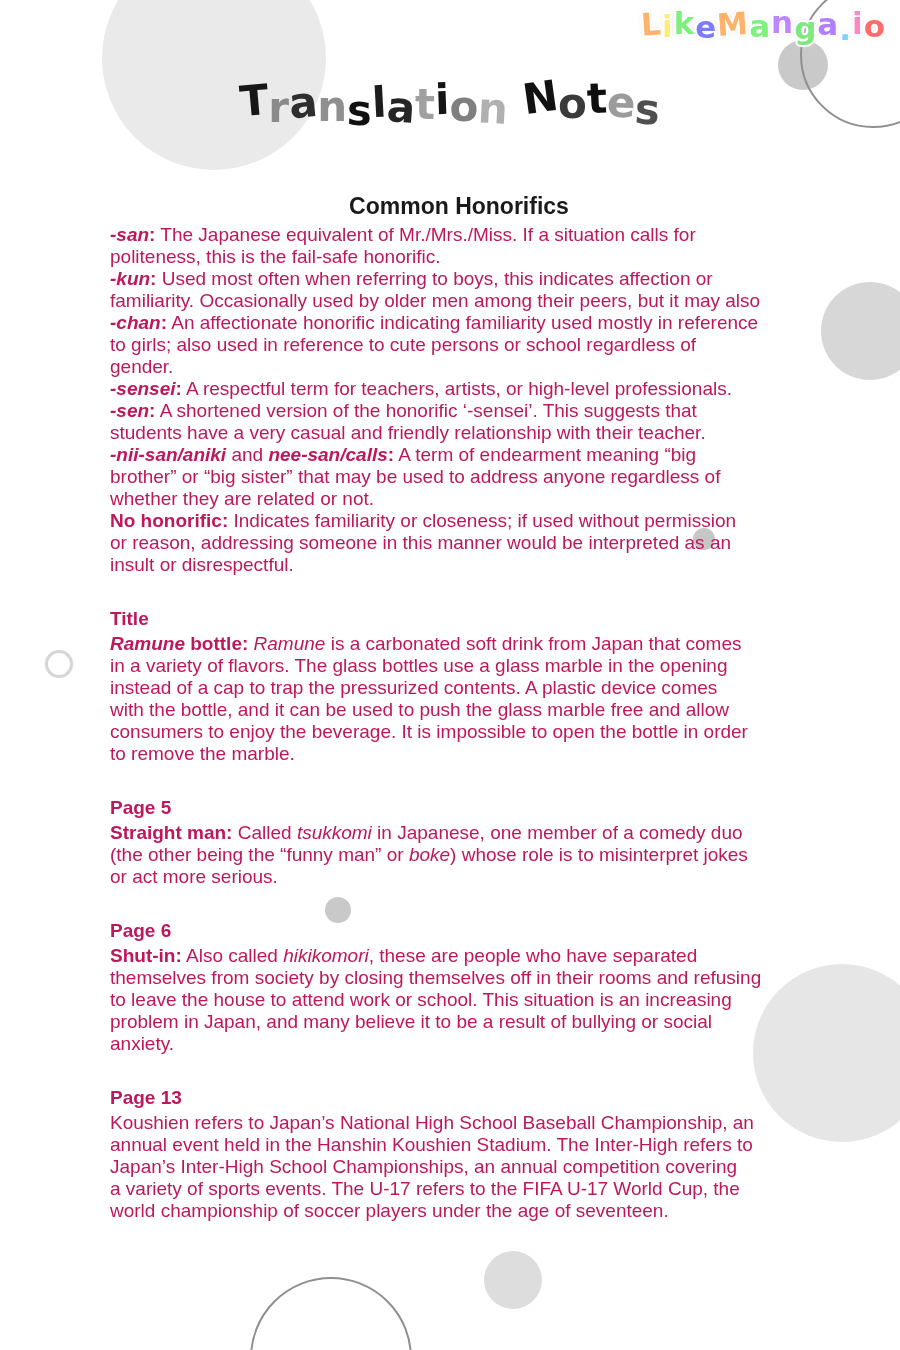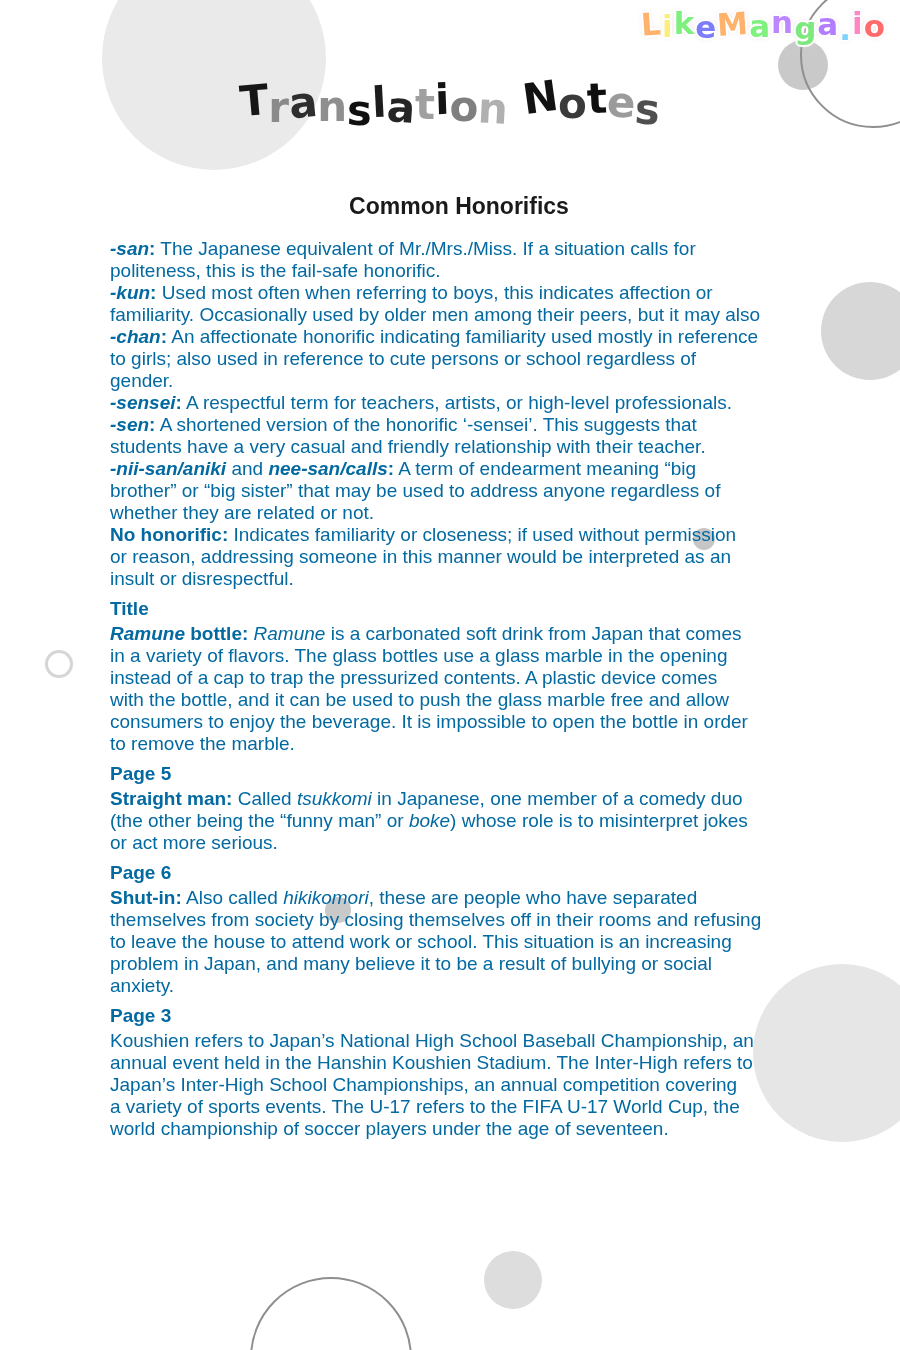--- a/index.html
+++ b/index.html
@@ -36,25 +36,25 @@
     text-align:center;font-family:"DejaVu Sans",sans-serif;font-weight:bold;
     font-size:42px;line-height:58px;letter-spacing:0px;
   }
   .title .ltr{display:inline-block;white-space:pre;}
   
   .common-heading{
     position:absolute;left:0;top:184px;width:100%;margin:9px;z-index:1;
     text-align:center;font-size:23px;font-weight:bold;color:#1a1a1a;
   }
   .notes-body{
-    position:absolute;left:110px;top:238px;width:712px;z-index:1;
-    font-size:19px;line-height:22px;color:#0369a1;
+    position:absolute;left:110px;top:224px;width:712px;z-index:1;
+    font-size:19px;line-height:22px;color:#be185d;
   }
   .section{margin:0;}
-  .section + .section{margin-top:8px;}
+  .section + .section{margin-top:32px;}
   .sec-head{font-weight:bold;margin:0 0 3px 0;}
   .entry{margin:0;}
   .b{font-weight:bold;}
   .i{font-style:italic;}
   .bi{font-weight:bold;font-style:italic;}
 </style>
 </head>
 <body>
 
 <div class="page">
@@ -93,17 +93,17 @@
       </div>
       <div class="section">
         <div class="sec-head">Page 5</div>
         <div class="entry"><span class="b">Straight man:</span><span> Called </span><span class="i">tsukkomi</span><span> in Japanese, one member of a comedy duo</span><br><span>(the other being the “funny man” or </span><span class="i">boke</span><span>) whose role is to misinterpret jokes</span><br><span>or act more serious.</span></div>
       </div>
       <div class="section">
         <div class="sec-head">Page 6</div>
         <div class="entry"><span class="b">Shut-in:</span><span> Also called </span><span class="i">hikikomori</span><span>, these are people who have separated</span><br><span>themselves from society by closing themselves off in their rooms and refusing</span><br><span>to leave the house to attend work or school. This situation is an increasing</span><br><span>problem in Japan, and many believe it to be a result of bullying or social</span><br><span>anxiety.</span></div>
       </div>
       <div class="section">
-        <div class="sec-head">Page 3</div>
+        <div class="sec-head">Page 13</div>
         <div class="entry"><span>Koushien refers to Japan’s National High School Baseball Championship, an</span><br><span>annual event held in the Hanshin Koushien Stadium. The Inter-High refers to</span><br><span>Japan’s Inter-High School Championships, an annual competition covering</span><br><span>a variety of sports events. The U-17 refers to the FIFA U-17 World Cup, the</span><br><span>world championship of soccer players under the age of seventeen.</span></div>
       </div>
     </div>
 </div>
 
 </body></html>

